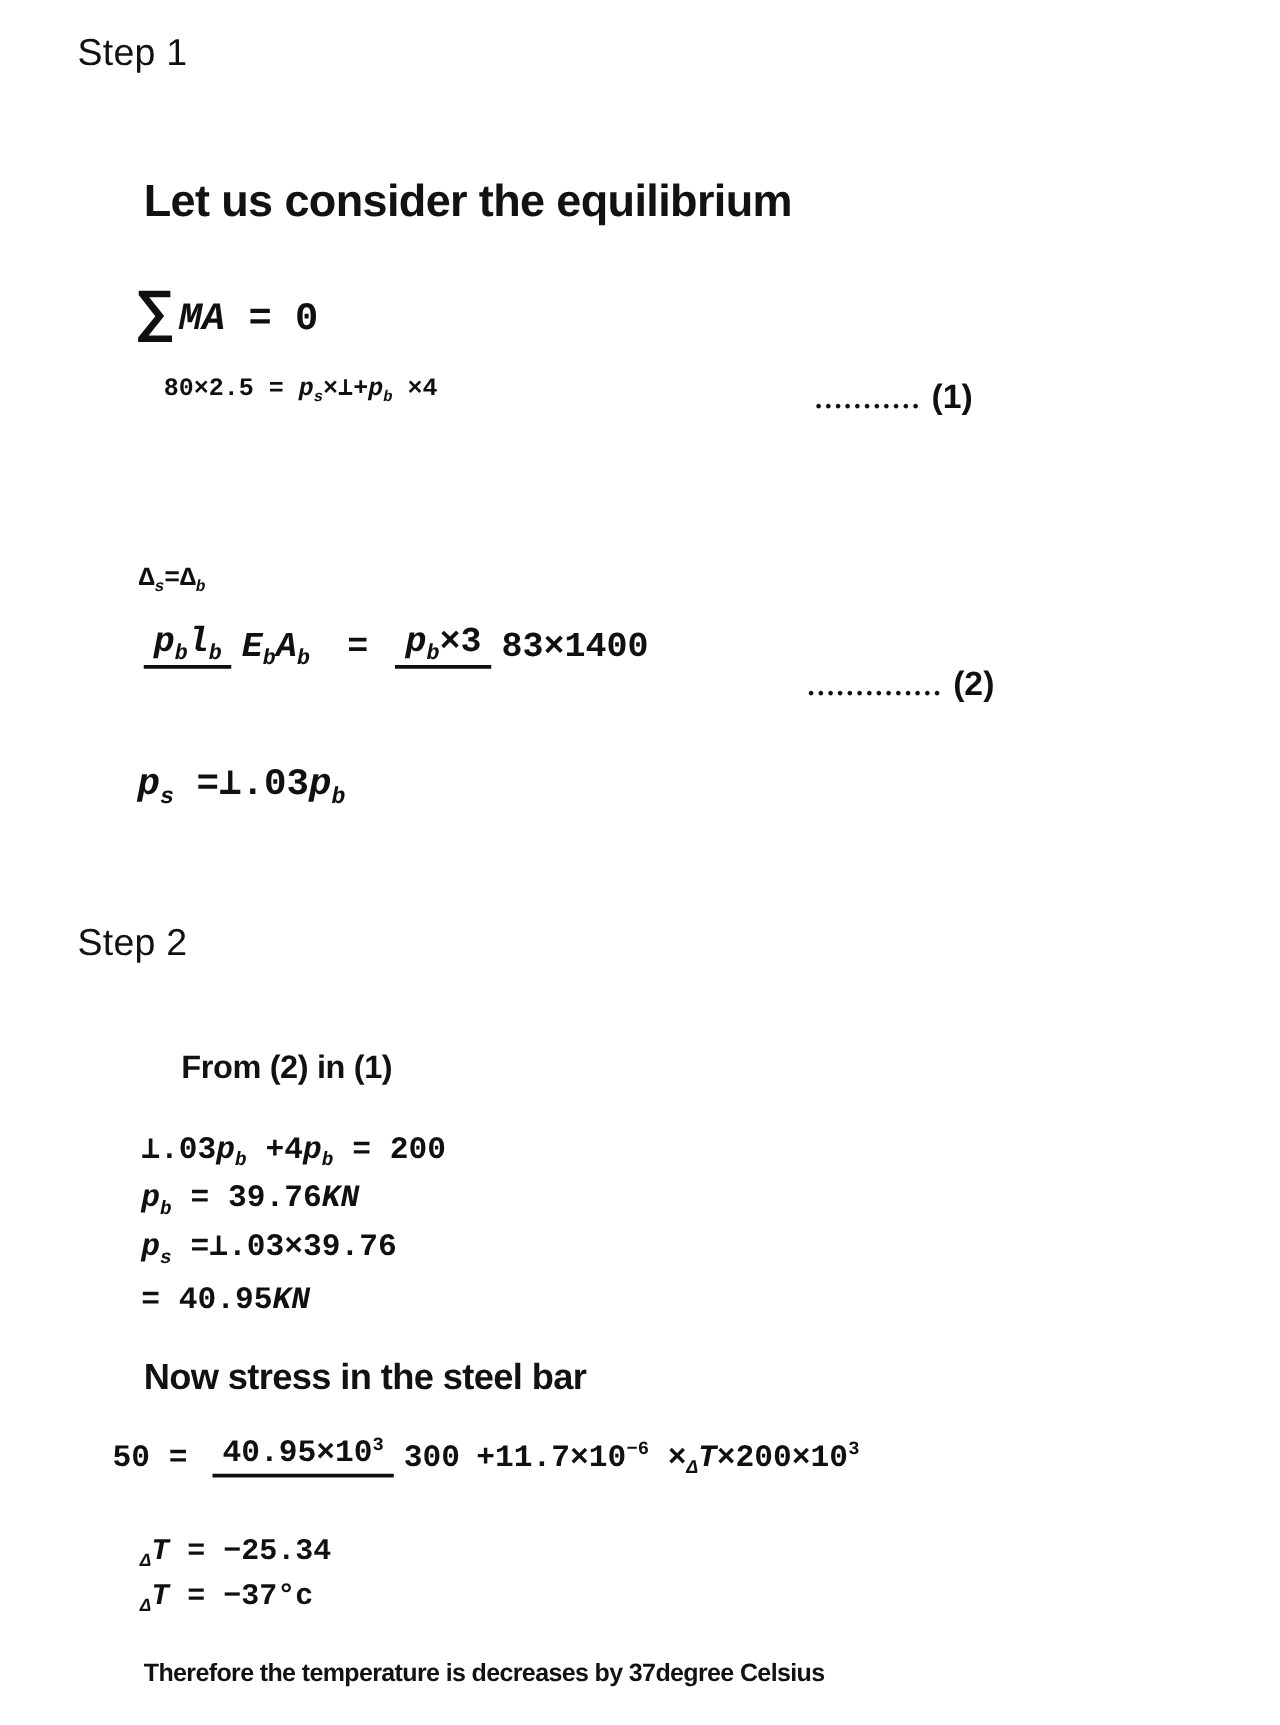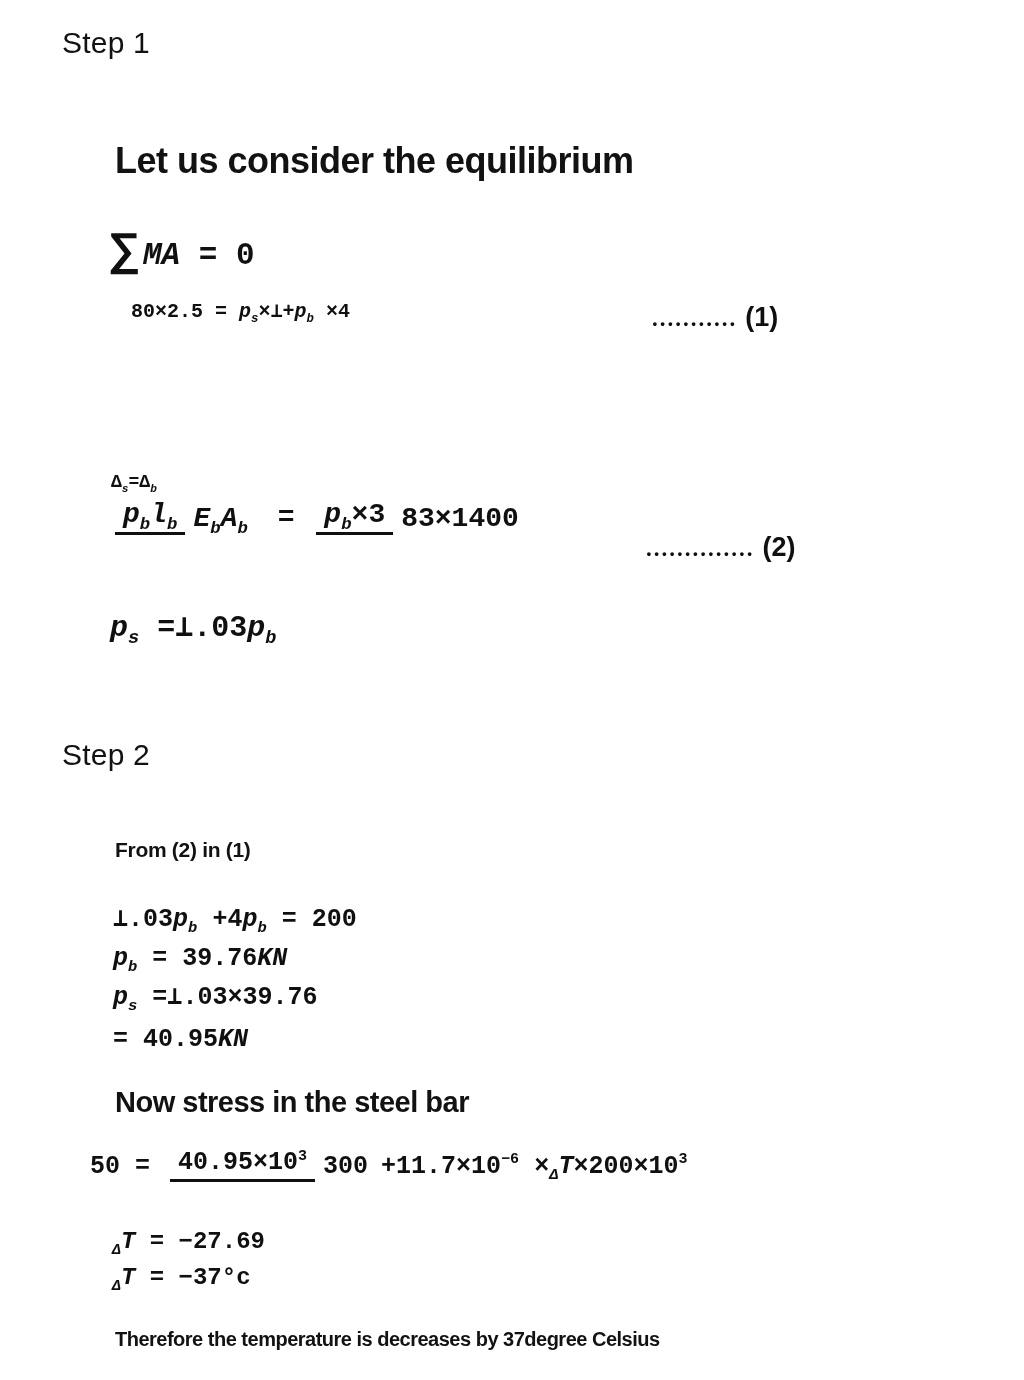--- a/index.html
+++ b/index.html
@@ -14,21 +14,21 @@
   
   .sans {
     position: absolute;
     font-family: "Liberation Sans", sans-serif;
     color: #121212;
     white-space: pre;
   }
   .step-label   { font-size: 30px; font-weight: 400; letter-spacing: 0.2px; }
   .heading-xl   { font-size: 36px; font-weight: 700; letter-spacing: -0.5px; }
   .heading-lg   { font-size: 29px; font-weight: 700; letter-spacing: -0.5px; }
-  .heading-md   { font-size: 21px; font-weight: 700; letter-spacing: -0.3px; }
+  .heading-md   { font-size: 26px; font-weight: 700; letter-spacing: -0.3px; margin-left: 30px; }
   .conclusion   { font-size: 20px; font-weight: 700; letter-spacing: -0.5px; }
 
   
   .math-line {
     position: absolute;
     font-family: Liberation Mono, monospace;
     font-weight: 700;
     color: #101010;
     white-space: pre;
     line-height: 1.15;
@@ -86,21 +86,21 @@
   <div class="math-line" style="left:110px; top:238px; font-size:31px;"><span class="big">∑</span><span class="it">MA</span><span> = 0</span></div>
 
   <div class="math-line" style="left:110px; top:300px; font-size:20px;margin-left:21px;"><span>80×2.5 = </span><span class="it">p</span><sub>s</sub><span>×⊥+</span><span class="it">p</span><sub>b</sub><span> ×4</span></div>
 
   <div class="leader" style="left:652px; top:302px;">
     <span class="dots">...........</span>
     <span class="eqnum">(1)</span>
   </div>
 
 
-  <div class="math-line" style="left:111px; top:452px; font-size:18px;margin-top:20px;"><span>Δ</span><sub>s</sub><span>=</span><span>Δ</span><sub>b</sub></div>
+  <div class="math-line" style="left:111px; top:452px; font-size:21px;"><span>Δ</span><sub>s</sub><span>=</span><span>Δ</span><sub>b</sub></div>
 
   <div class="math-line" style="left:110px; top:500px; font-size:28px;"><span class="frac"><span class="num"><span class="it">p</span><sub>b</sub><span class="it">l</span><sub>b</sub></span><span class="den"><span class="it">E</span><sub>b</sub><span class="it">A</span><sub>b</sub></span></span><span> = </span><span class="frac"><span class="num"><span class="it">p</span><sub>b</sub><span>×3</span></span><span class="den"><span>83×1400</span></span></span></div>
 
   <div class="leader" style="left:646px; top:532px;">
     <span class="dots">..............</span>
     <span class="eqnum">(2)</span>
   </div>
 
   <div class="math-line" style="left:110px; top:611px; font-size:30px;"><span class="it">p</span><sub>s</sub><span> =⊥.03</span><span class="it">p</span><sub>b</sub></div>
 
@@ -113,19 +113,19 @@
   <div class="math-line" style="left:113px; top:945px; font-size:25px;"><span class="it">p</span><sub>b</sub><span> = 39.76</span><span class="it">KN</span></div>
 
   <div class="math-line" style="left:113px; top:984px; font-size:25px;"><span class="it">p</span><sub>s</sub><span> =⊥.03×39.76</span></div>
 
   <div class="math-line" style="left:113px; top:1026px; font-size:25px;"><span>= 40.95</span><span class="it">KN</span></div>
 
   <div class="sans heading-lg" style="left:115px; top:1086px;">Now stress in the steel bar</div>
 
   <div class="math-line" style="left:90px; top:1150px; font-size:25px;"><span>50 = </span><span class="frac"><span class="num"><span>40.95×10</span><sup>3</sup></span><span class="den"><span>300</span></span></span><span>+11.7×10</span><sup>−6</sup><span> ×</span><sub>Δ</sub><span class="it">T</span><span>×200×10</span><sup>3</sup></div>
 
-  <div class="math-line" style="left:112px; top:1228px; font-size:24px;"><sub>Δ</sub><span class="it">T</span><span> = −27.69</span></div>
+  <div class="math-line" style="left:112px; top:1228px; font-size:24px;"><sub>Δ</sub><span class="it">T</span><span> = −25.34</span></div>
 
   <div class="math-line" style="left:112px; top:1264px; font-size:24px;"><sub>Δ</sub><span class="it">T</span><span> = −37°c</span></div>
 
   <div class="sans conclusion" style="left:115px; top:1328px;">Therefore the temperature is decreases by 37degree Celsius</div>
 
 </div>
 
 </body></html>

